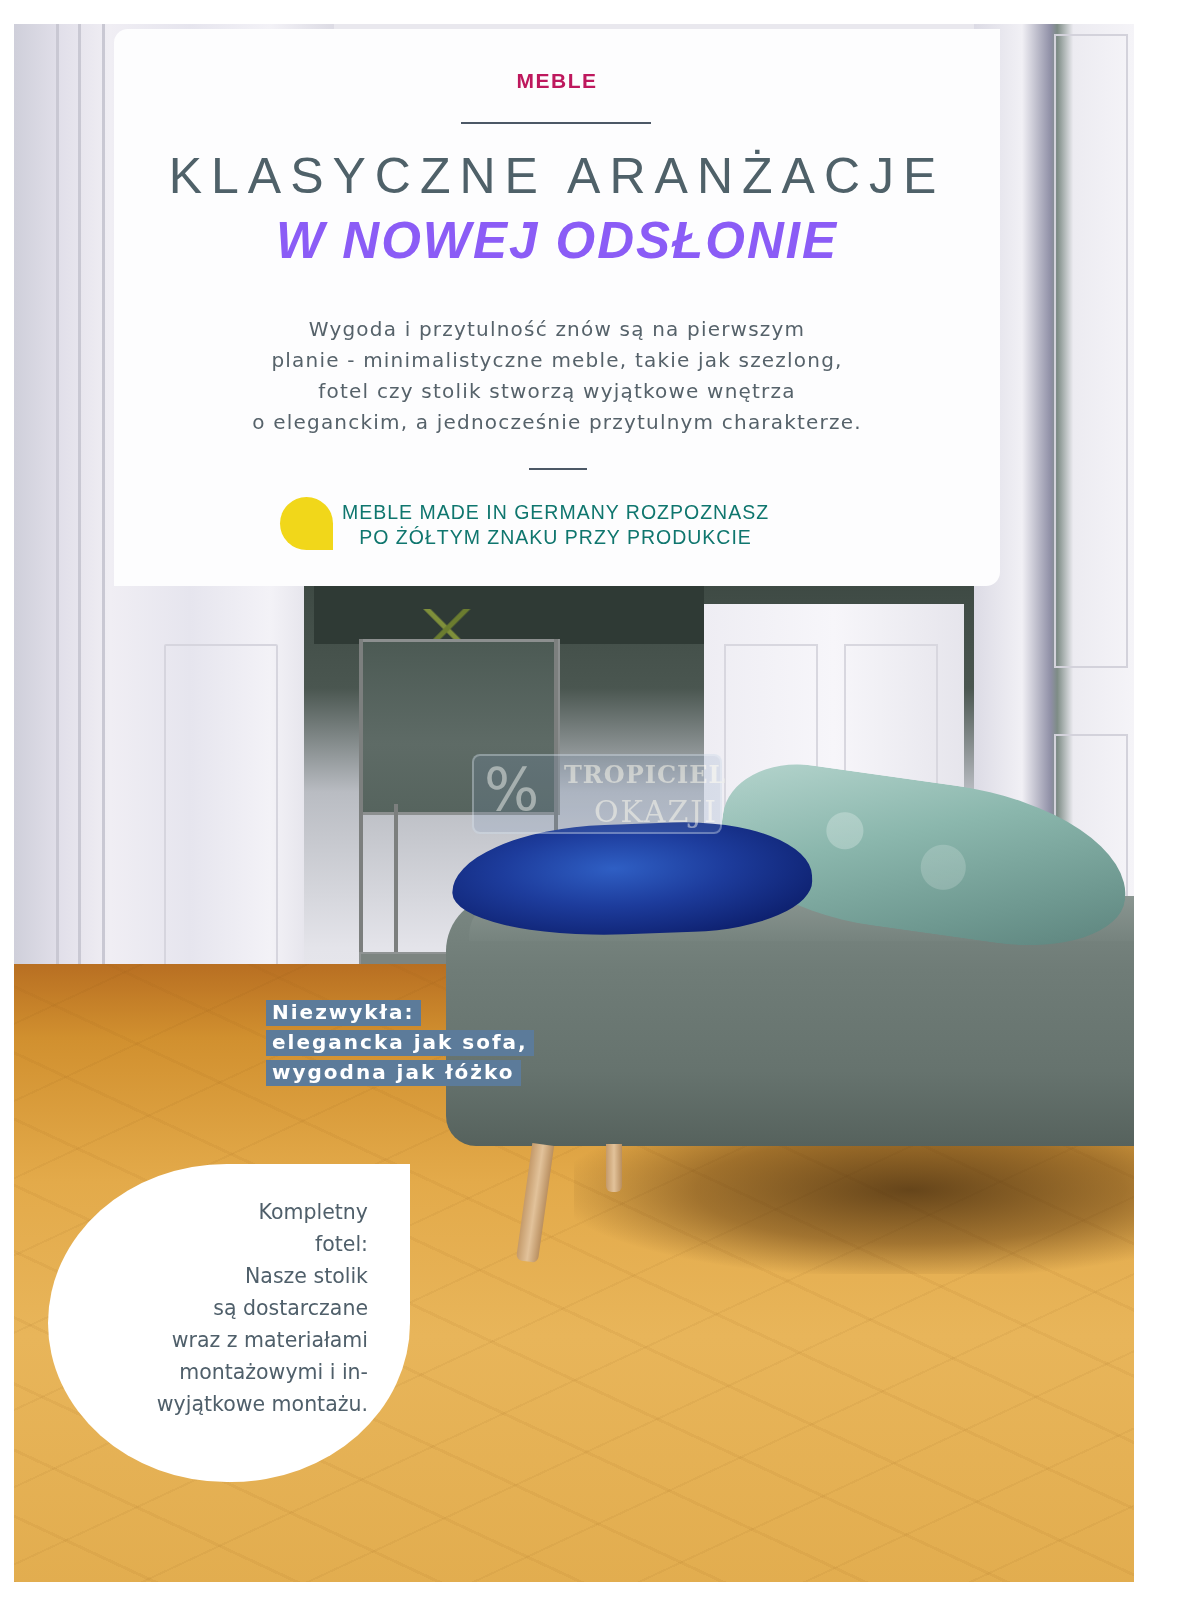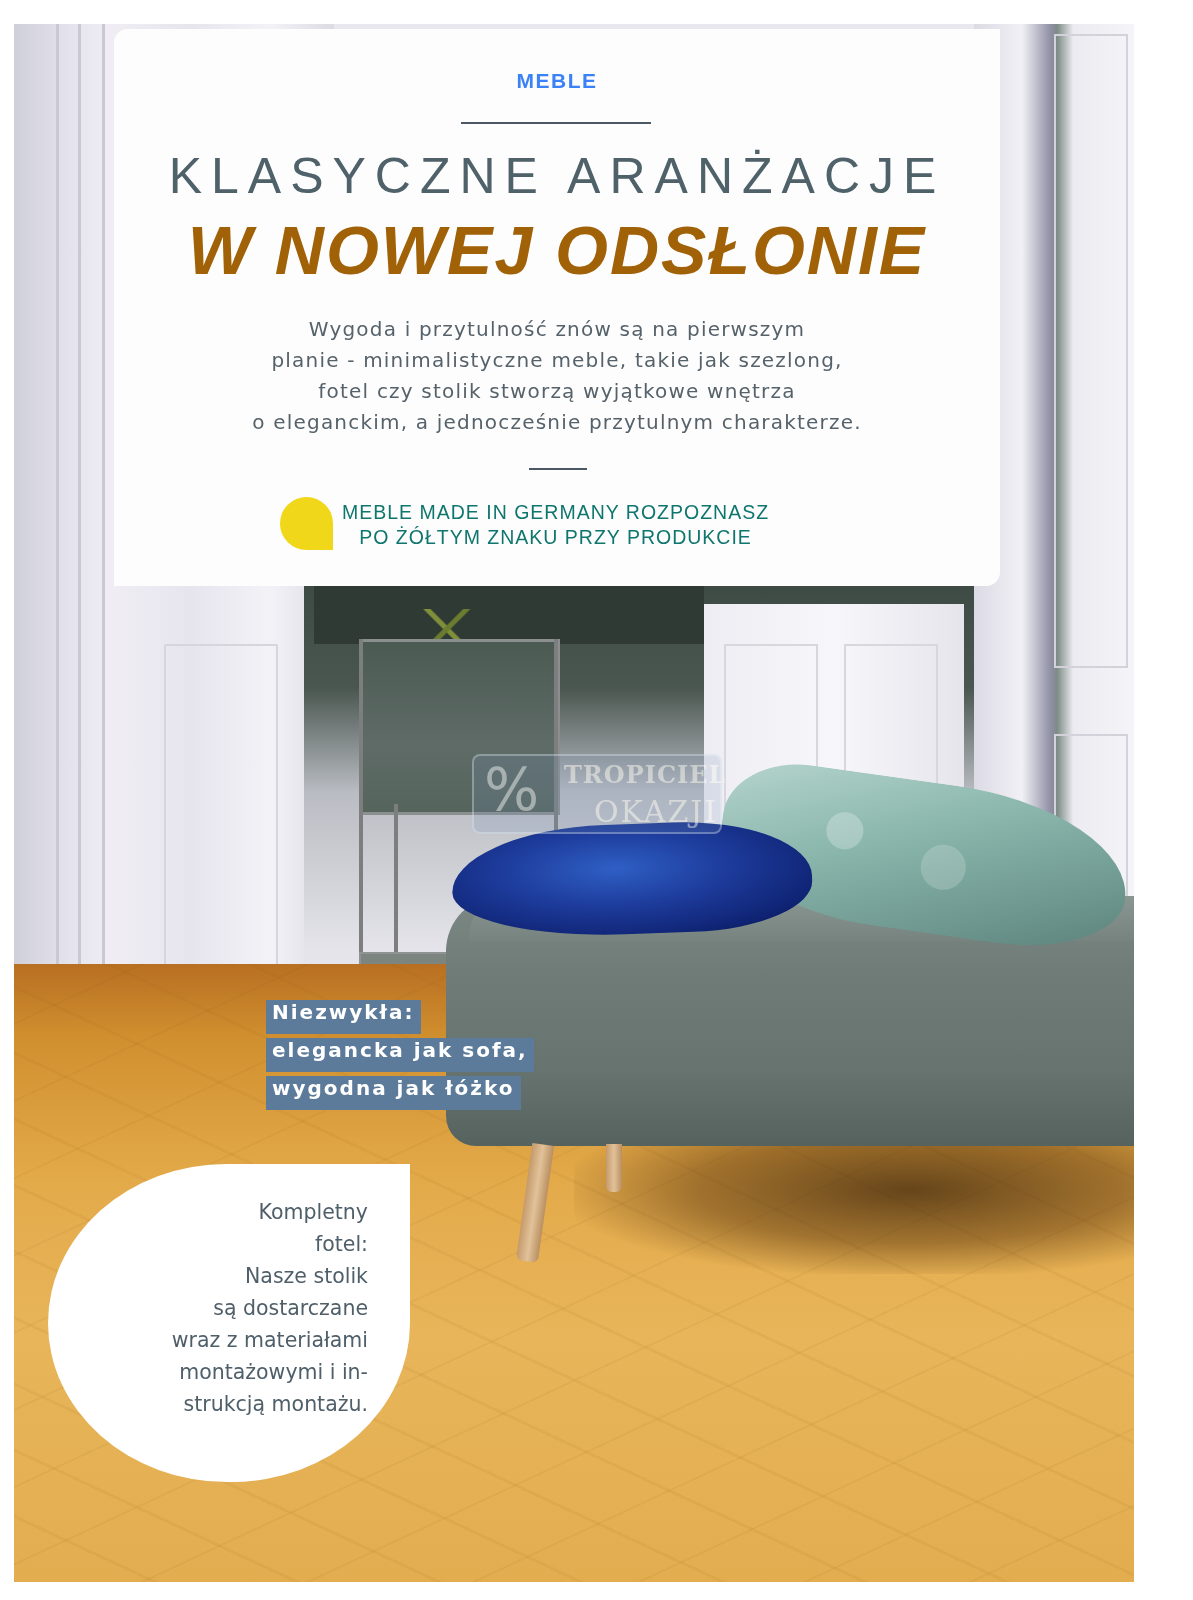--- a/index.html
+++ b/index.html
@@ -92,37 +92,37 @@
   .wm-sign { position: absolute; left: 20px; top: 20px; font-size: 58px; color: #e6ecef; font-family: "DejaVu Sans", sans-serif; }
   .wm-t1 { position: absolute; left: 100px; top: 24px; font-size: 24px; font-weight: bold; color: #eef0ea; letter-spacing: 1px; font-family: "DejaVu Serif", serif; }
   .wm-t2 { position: absolute; left: 130px; top: 58px; font-size: 30px; font-weight: normal; color: #eef0ea; letter-spacing: 2px; font-family: "DejaVu Serif", serif; }
   
   .card {
     position: absolute; left: 100px; top: 5px; width: 886px; height: 557px;
     background: #fdfdfe; border-radius: 14px 0 14px 0;
     text-align: center; color: #4d5b66;
   }
   .kicker { position: absolute; left: 0; right: 0; top: 40px; font-family: "Liberation Sans", sans-serif; font-weight: bold;
-    font-size: 21px; letter-spacing: 1.5px; color: #3b82f6; }
+    font-size: 21px; letter-spacing: 1.5px; color: #be185d; }
   .rule-long { position: absolute; left: 347px; top: 93px; width: 190px; height: 2px; background: #4c5866; }
   .title-1 { position: absolute; left: 0; right: 0; top: 118px; font-family: "Liberation Sans", sans-serif;
     font-size: 50px; letter-spacing: 9px; color: #4f6169; font-weight: normal; }
   .title-2 { position: absolute; left: 0; right: 0; top: 182px; font-family: "Liberation Sans", sans-serif;
-    font-size: 68px; font-weight: bold; font-style: italic; letter-spacing: 2px; color: #a16207; }
+    font-size: 51px; font-weight: bold; font-style: italic; letter-spacing: 2px; color: #8b5cf6; }
   .lead { position: absolute; left: 40px; right: 40px; top: 285px; font-family: "DejaVu Sans", sans-serif;
     font-size: 20px; line-height: 31px; letter-spacing: 1.2px; color: #56626a; }
   .lead div { white-space: nowrap; }
   .rule-short { position: absolute; left: 415px; top: 439px; width: 58px; height: 2px; background: #4c5866; }
   .badge-yellow { position: absolute; left: 166px; top: 468px; width: 53px; height: 53px; background: #f1d71a; border-radius: 27px 27px 0 27px; }
   .made-in { position: absolute; left: 228px; top: 471px; text-align: center; font-family: "Liberation Sans", sans-serif;
     font-size: 19.5px; line-height: 25px; letter-spacing: 1px; color: #0f766e; }
   
   .caption { position: absolute; left: 252px; top: 976px; font-family: "DejaVu Sans", sans-serif; font-weight: bold;
     font-size: 20px; letter-spacing: 2px; color: #ffffff; }
-  .caption .ln { display: table; background: #5c7b9a; padding: 1px 6px 10px 6px; margin-bottom: 4px; line-height: 23px; }
+  .caption .ln { display: table; background: #5c7b9a; padding: 1px 6px 2px 6px; margin-bottom: 4px; line-height: 23px; }
   
   .callout { position: absolute; left: 34px; top: 1140px; width: 362px; height: 318px; background: #ffffff;
     border-radius: 180px 0 180px 180px / 160px 0 160px 160px; }
   .callout-text { position: absolute; right: 42px; top: 32px; text-align: right; font-family: "DejaVu Sans", sans-serif;
     font-size: 20.5px; line-height: 32px; color: #4f5f6a; }
 </style>
 </head>
 <body>
 
 <div class="page">
@@ -195,16 +195,16 @@
   </div>
 
   <div class="callout">
     <div class="callout-text">
       <div>Kompletny</div>
       <div>fotel:</div>
       <div>Nasze stolik</div>
       <div>są dostarczane</div>
       <div>wraz z materiałami</div>
       <div>montażowymi i in-</div>
-      <div>strukcją montażu.</div>
+      <div>wyjątkowe montażu.</div>
     </div>
   </div>
 </div>
 
 </body></html>

